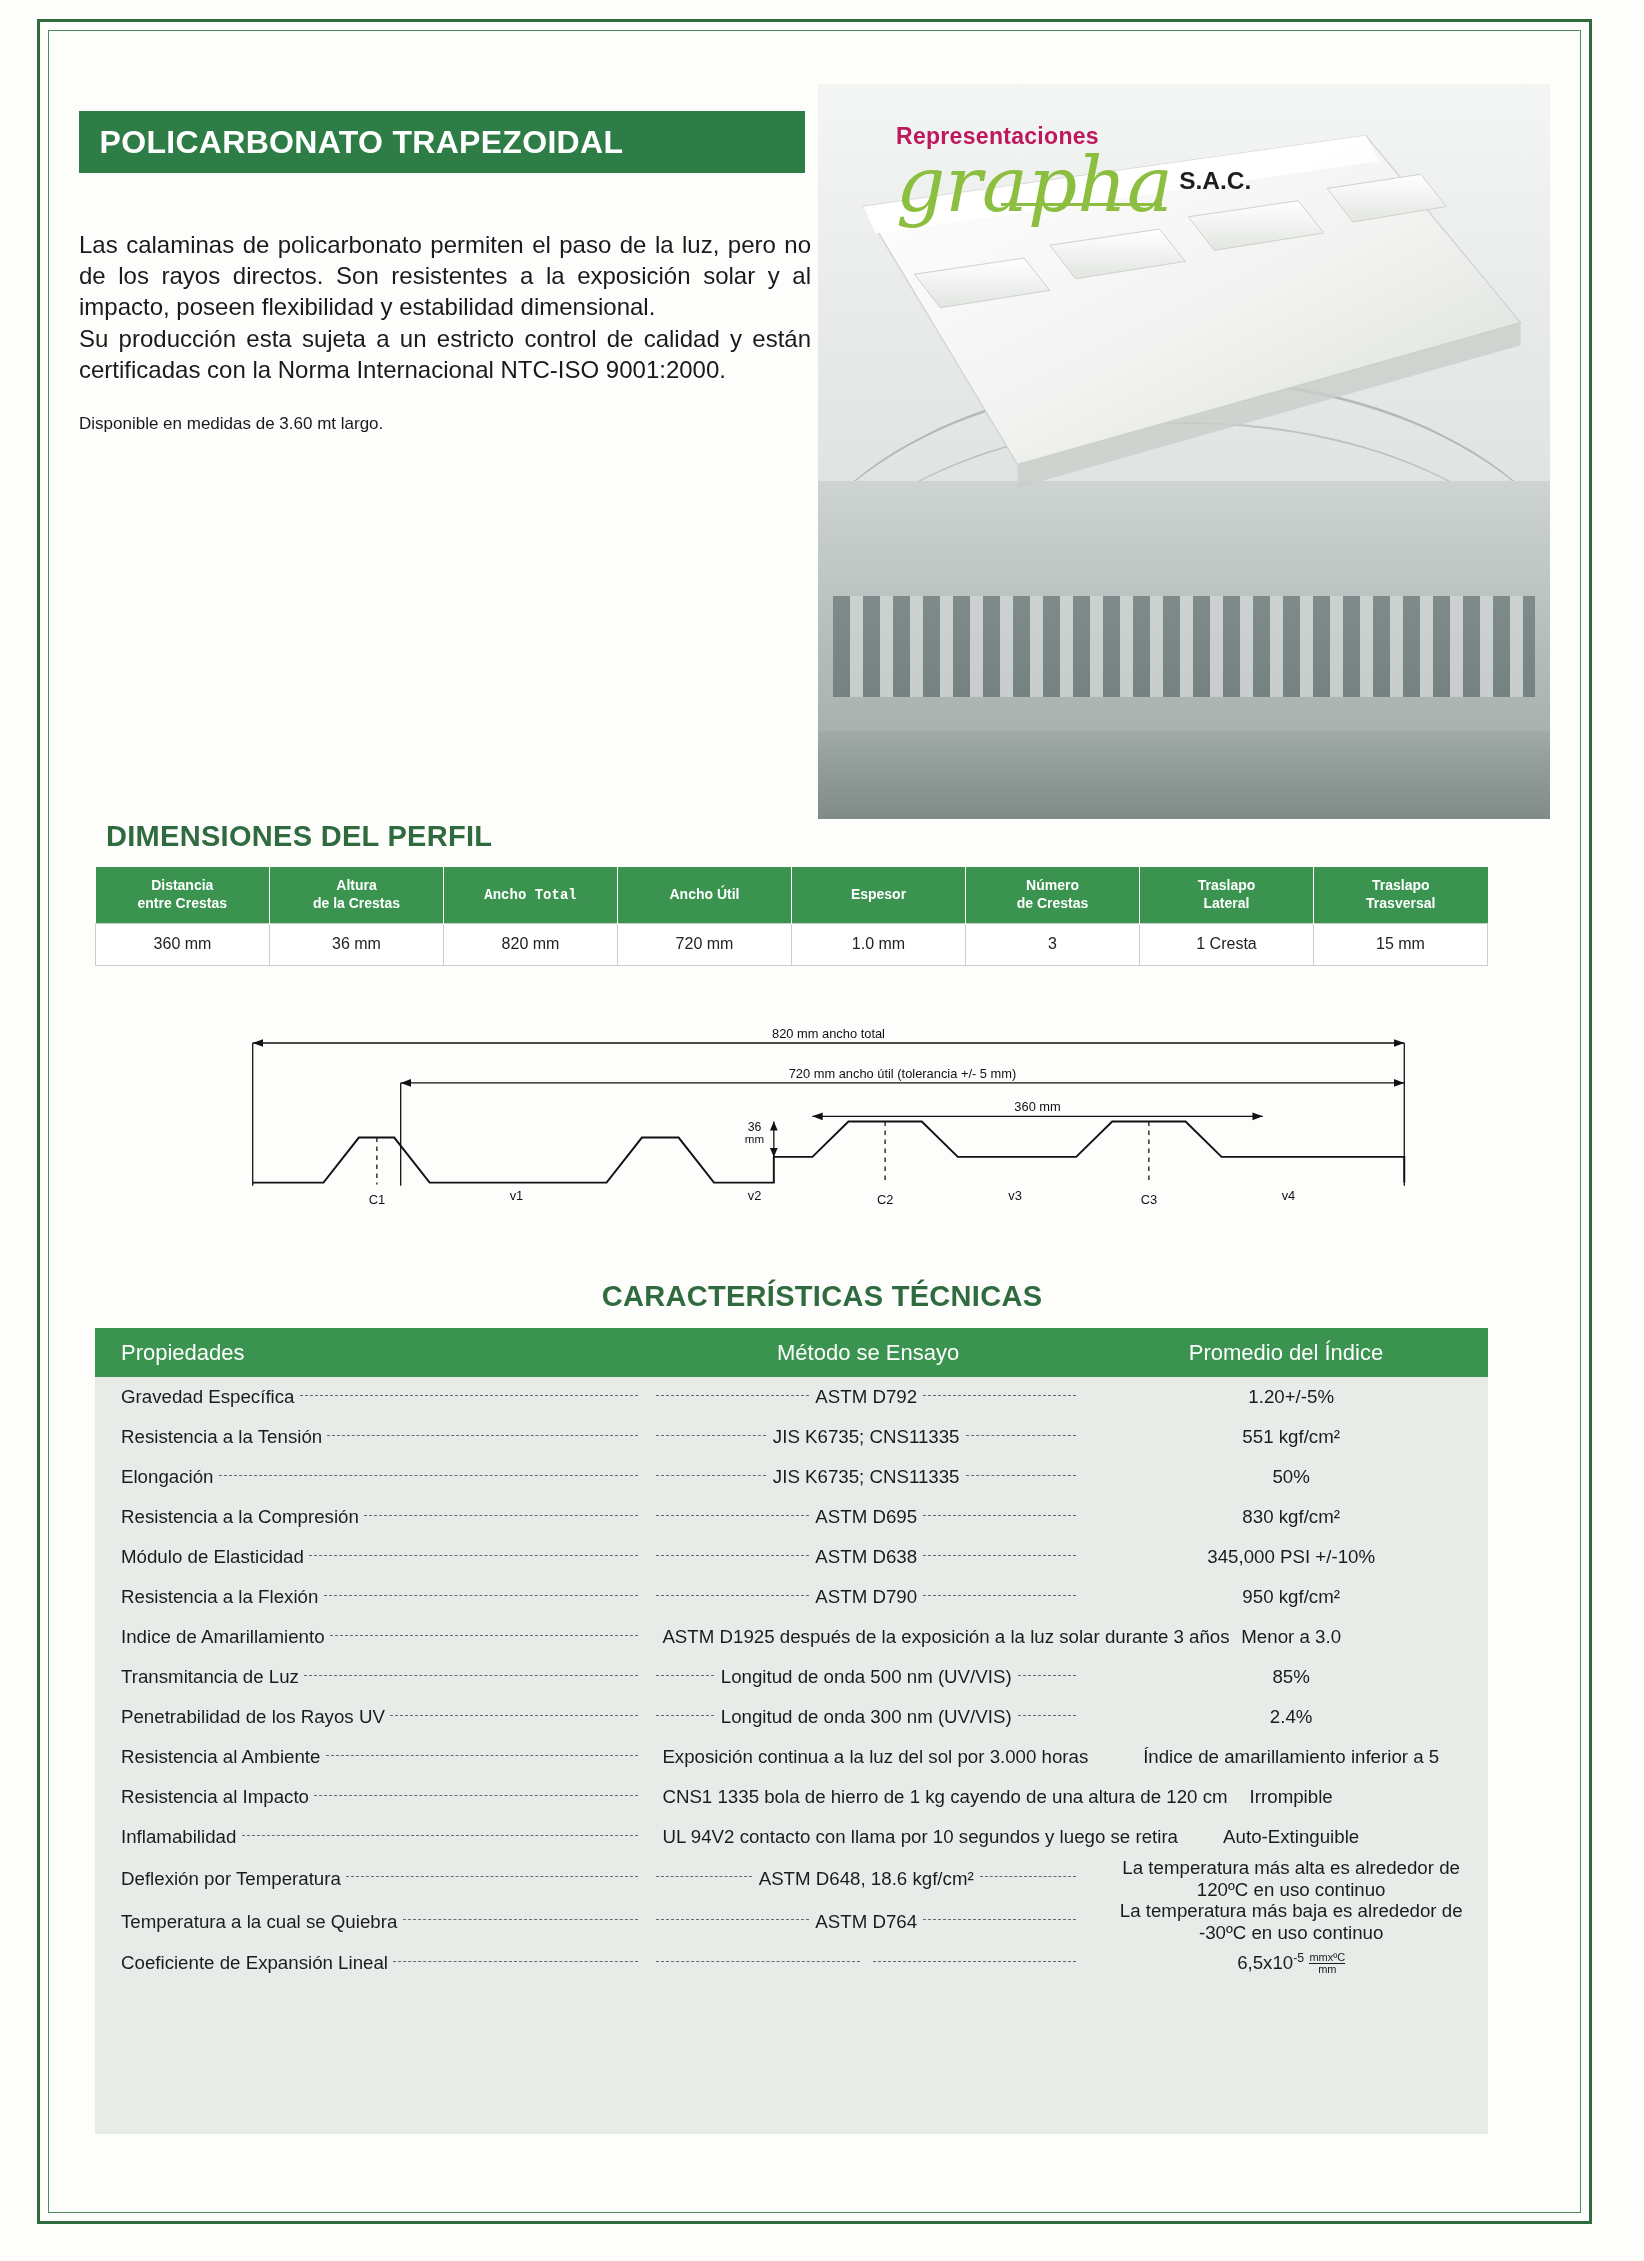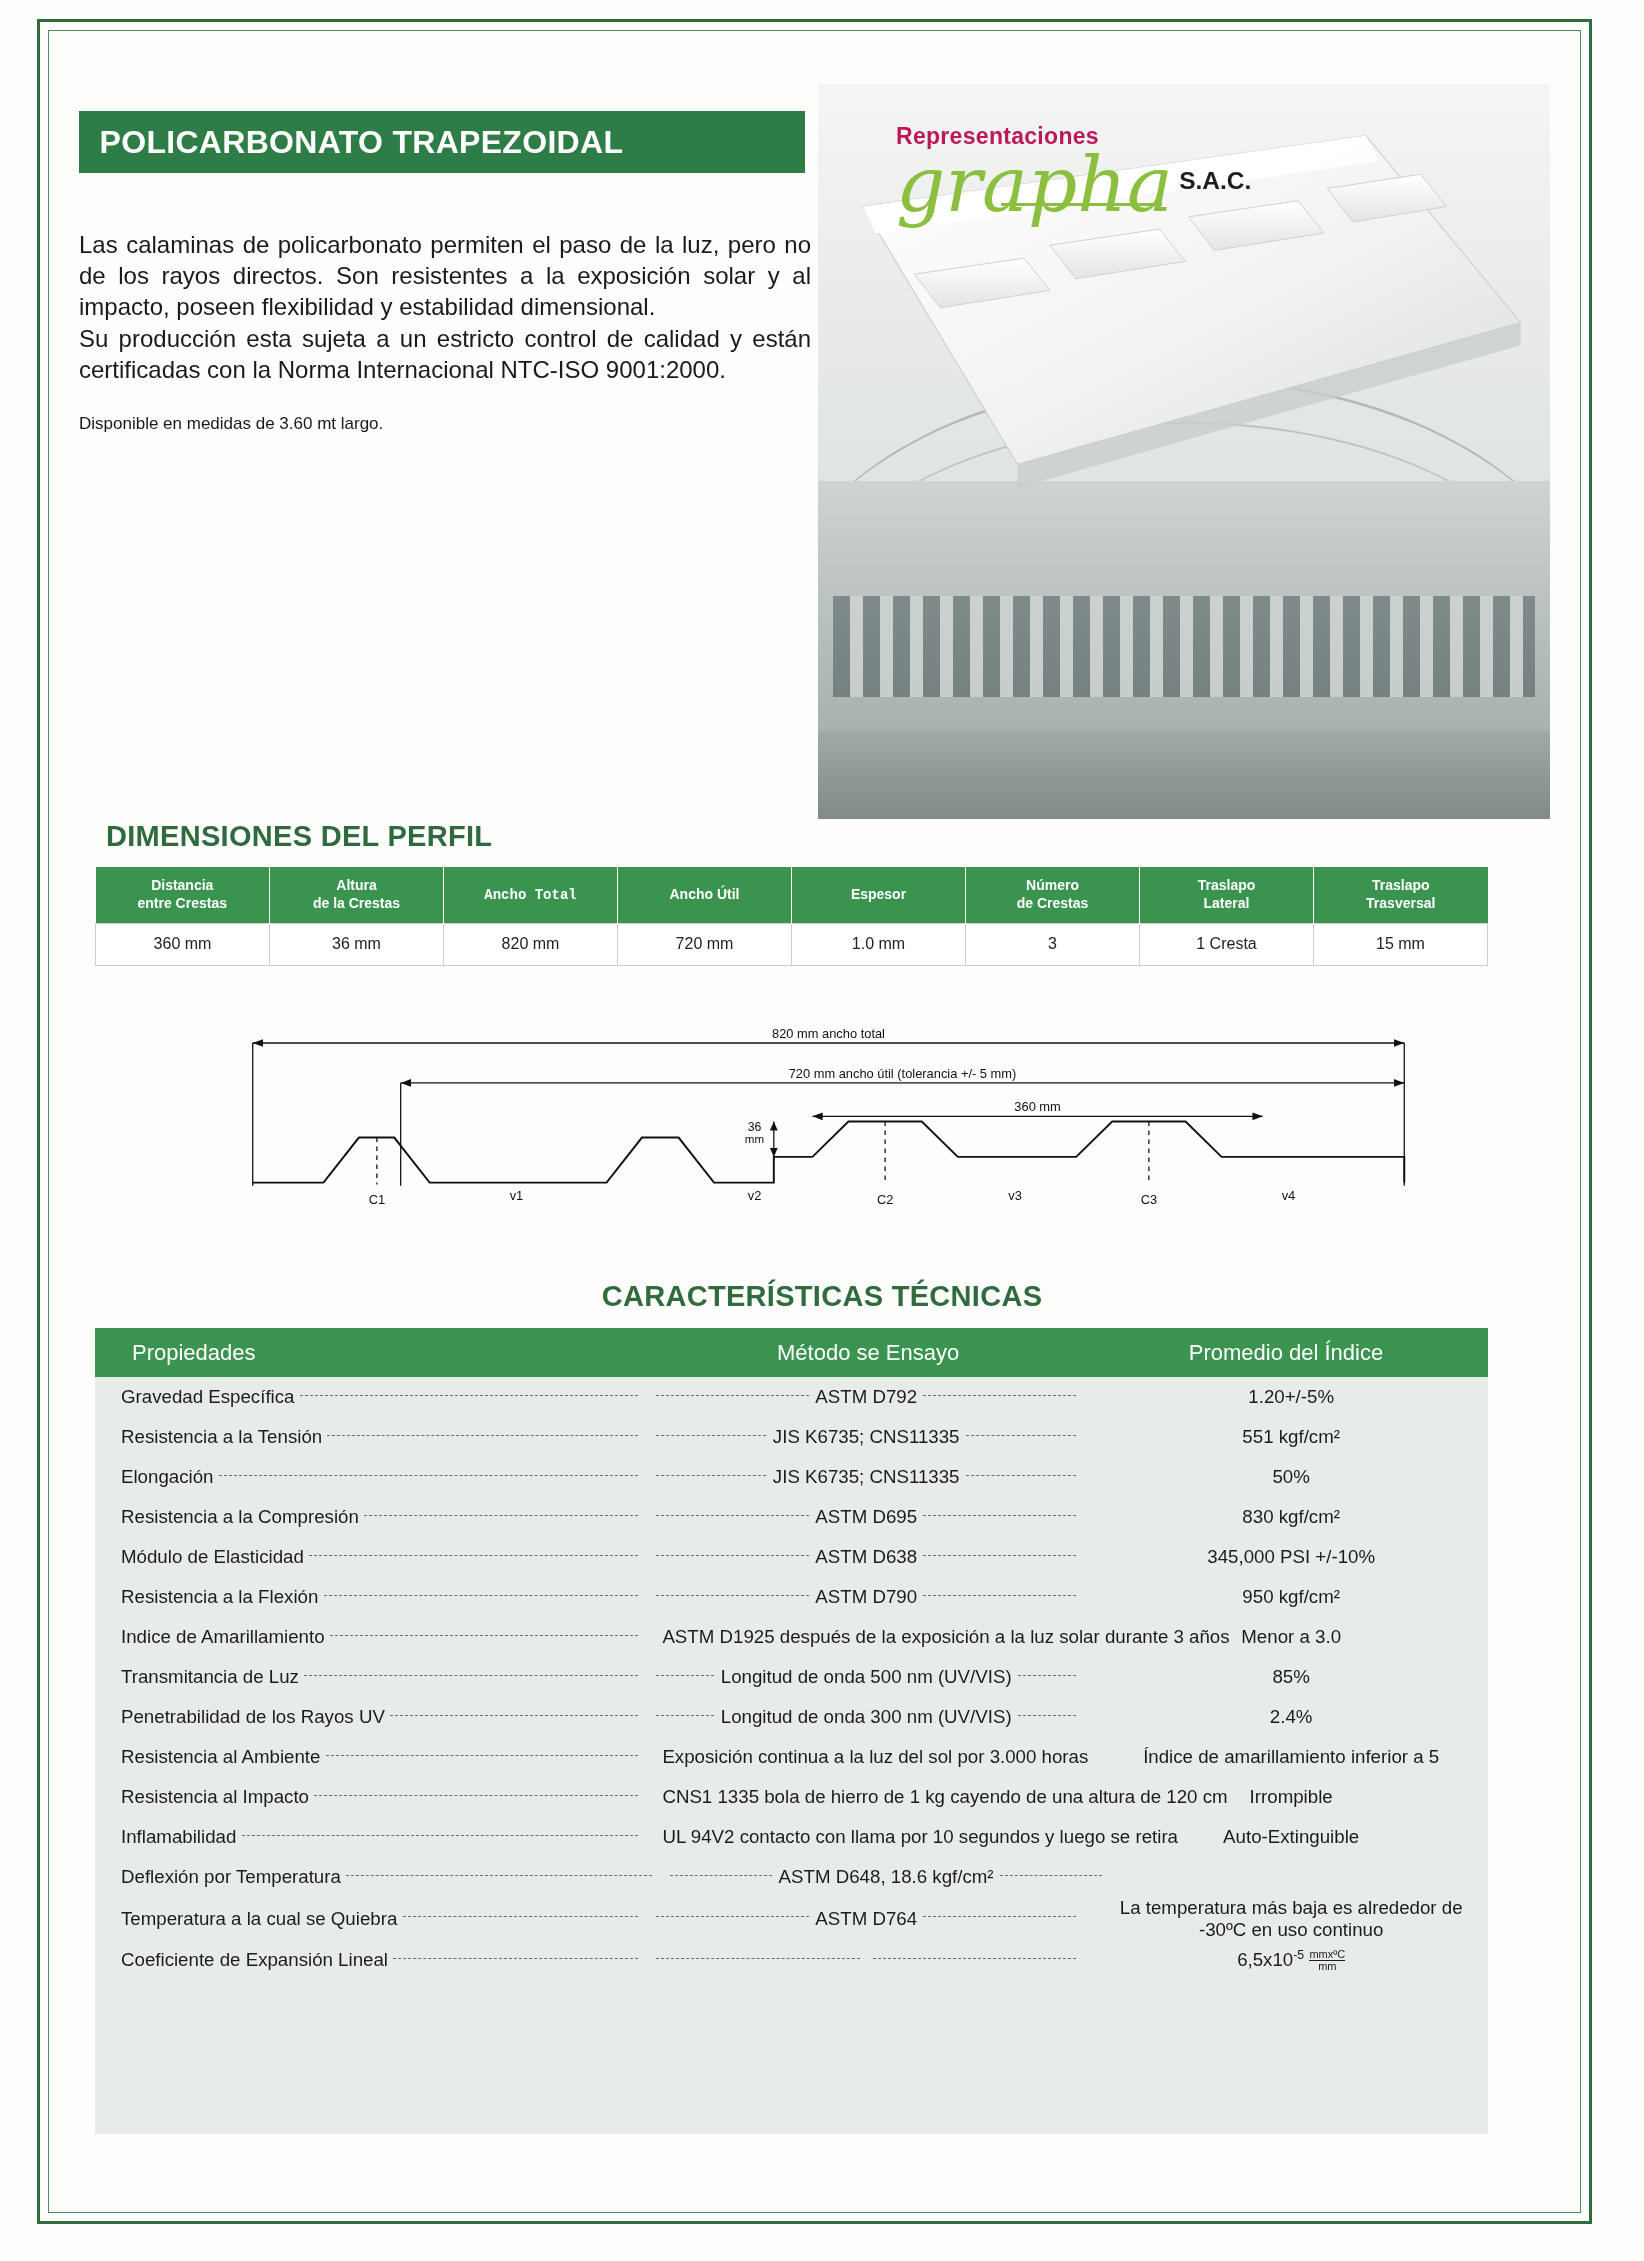--- a/index.html
+++ b/index.html
@@ -237,21 +237,21 @@
     background: #e8ece9;
   }
   .tech-head {
     height: 49px;
     background: #3a9450;
     display: flex;
     align-items: center;
     color: #ffffff;
     font-size: 22px;
   }
-  .tech-head .c1 { width: 40%; padding-left: 37px; box-sizing: border-box; }
+  .tech-head .c1 { width: 40%; padding-left: 26px; box-sizing: border-box; }
   .tech-head .c2 { width: 31%; text-align: center; }
   .tech-head .c3 { width: 29%; text-align: center; }
 
   .tech-row {
     display: flex;
     align-items: center;
     font-size: 18.7px;
     color: #1c1c1c;
     min-height: 40px;
     gap: 18px;
@@ -598,20 +598,21 @@
         <div class="tech-row">
           <div class="prop">
             <span class="lbl">Deflexión por Temperatura</span>
             <span class="dots"></span>
           </div>
           <div class="method">
             <span class="dots"></span>
             <span class="mtxt">ASTM D648, 18.6 kgf/cm²</span>
             <span class="dots"></span>
           </div>
+          <div class="value">La temperatura más alta es alrededor de 120ºC en uso continuo</div>
         </div>
         <div class="tech-row">
           <div class="prop">
             <span class="lbl">Temperatura a la cual se Quiebra</span>
             <span class="dots"></span>
           </div>
           <div class="method">
             <span class="dots"></span>
             <span class="mtxt">ASTM D764</span>
             <span class="dots"></span>

